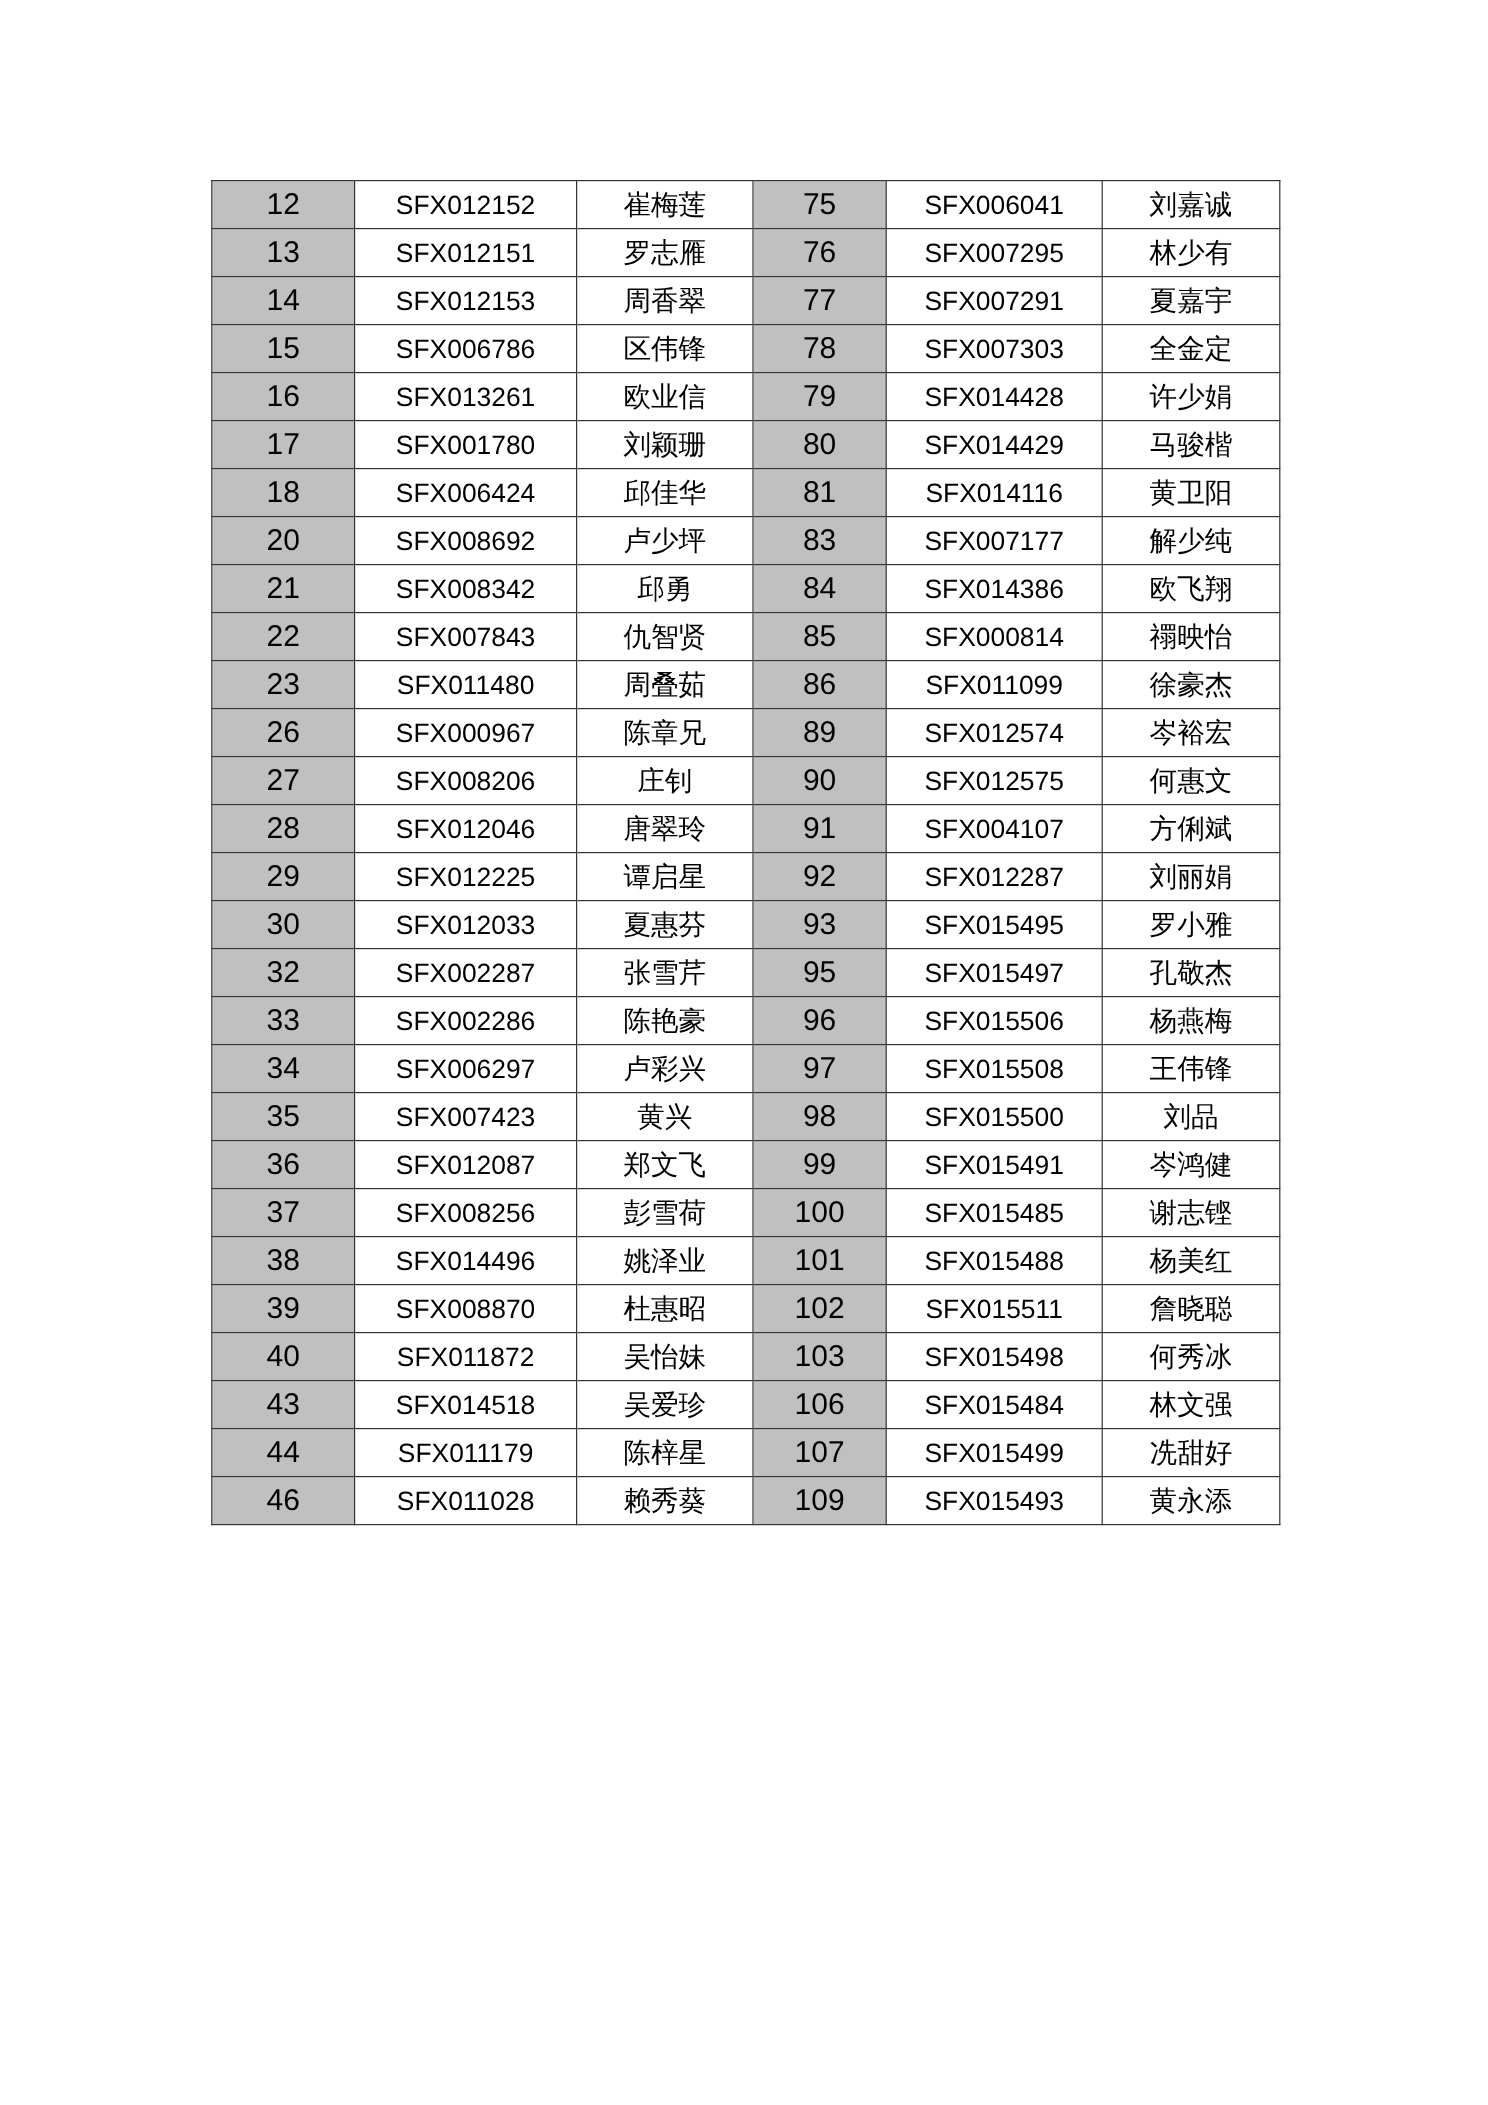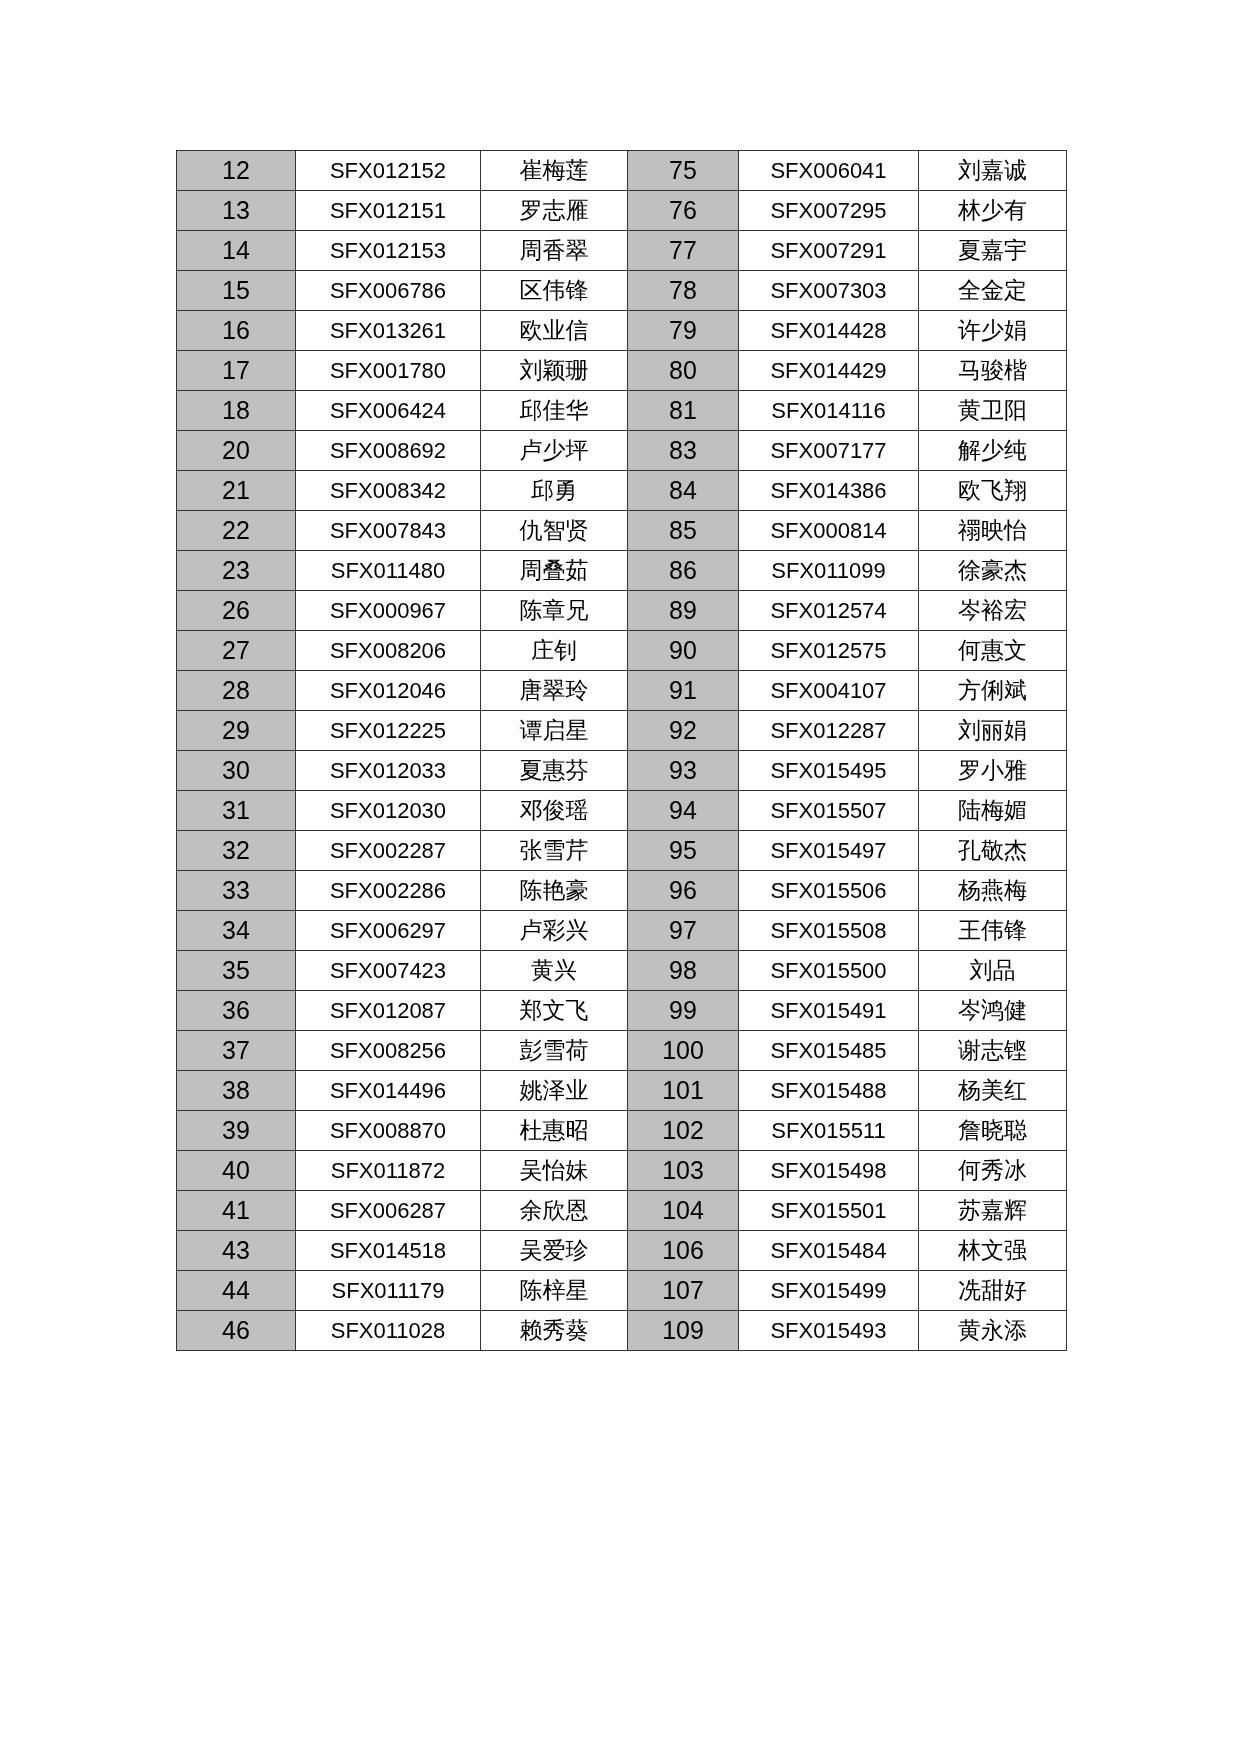--- a/index.html
+++ b/index.html
@@ -162,28 +162,20 @@
         </tr>
         <tr>
           <td class="seq">30</td>
           <td class="code">SFX012033</td>
           <td class="name">夏惠芬</td>
           <td class="seq">93</td>
           <td class="code">SFX015495</td>
           <td class="name">罗小雅</td>
         </tr>
         <tr>
-          <td class="seq">31</td>
-          <td class="code">SFX012030</td>
-          <td class="name">邓俊瑶</td>
-          <td class="seq">94</td>
-          <td class="code">SFX015507</td>
-          <td class="name">陆梅媚</td>
-        </tr>
-        <tr>
           <td class="seq">32</td>
           <td class="code">SFX002287</td>
           <td class="name">张雪芹</td>
           <td class="seq">95</td>
           <td class="code">SFX015497</td>
           <td class="name">孔敬杰</td>
         </tr>
         <tr>
           <td class="seq">33</td>
           <td class="code">SFX002286</td>
@@ -242,28 +234,20 @@
         </tr>
         <tr>
           <td class="seq">40</td>
           <td class="code">SFX011872</td>
           <td class="name">吴怡妹</td>
           <td class="seq">103</td>
           <td class="code">SFX015498</td>
           <td class="name">何秀冰</td>
         </tr>
         <tr>
-          <td class="seq">41</td>
-          <td class="code">SFX006287</td>
-          <td class="name">余欣恩</td>
-          <td class="seq">104</td>
-          <td class="code">SFX015501</td>
-          <td class="name">苏嘉辉</td>
-        </tr>
-        <tr>
           <td class="seq">43</td>
           <td class="code">SFX014518</td>
           <td class="name">吴爱珍</td>
           <td class="seq">106</td>
           <td class="code">SFX015484</td>
           <td class="name">林文强</td>
         </tr>
         <tr>
           <td class="seq">44</td>
           <td class="code">SFX011179</td>

